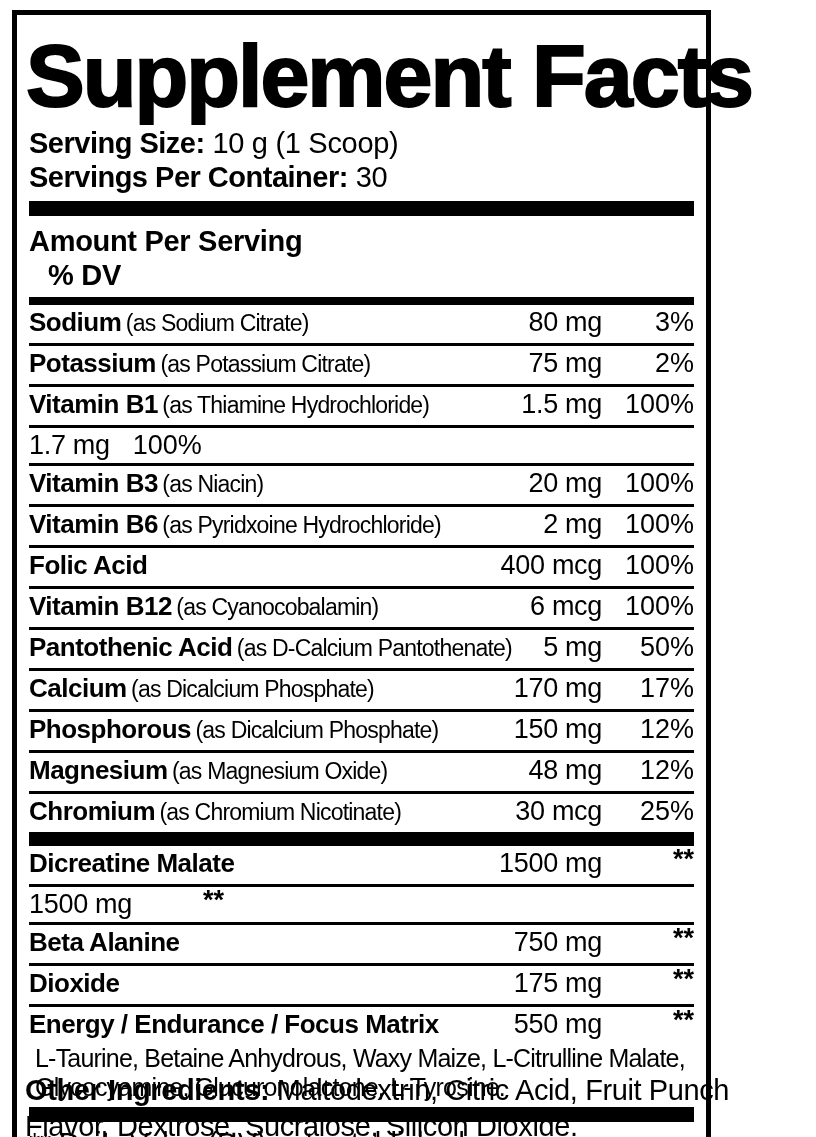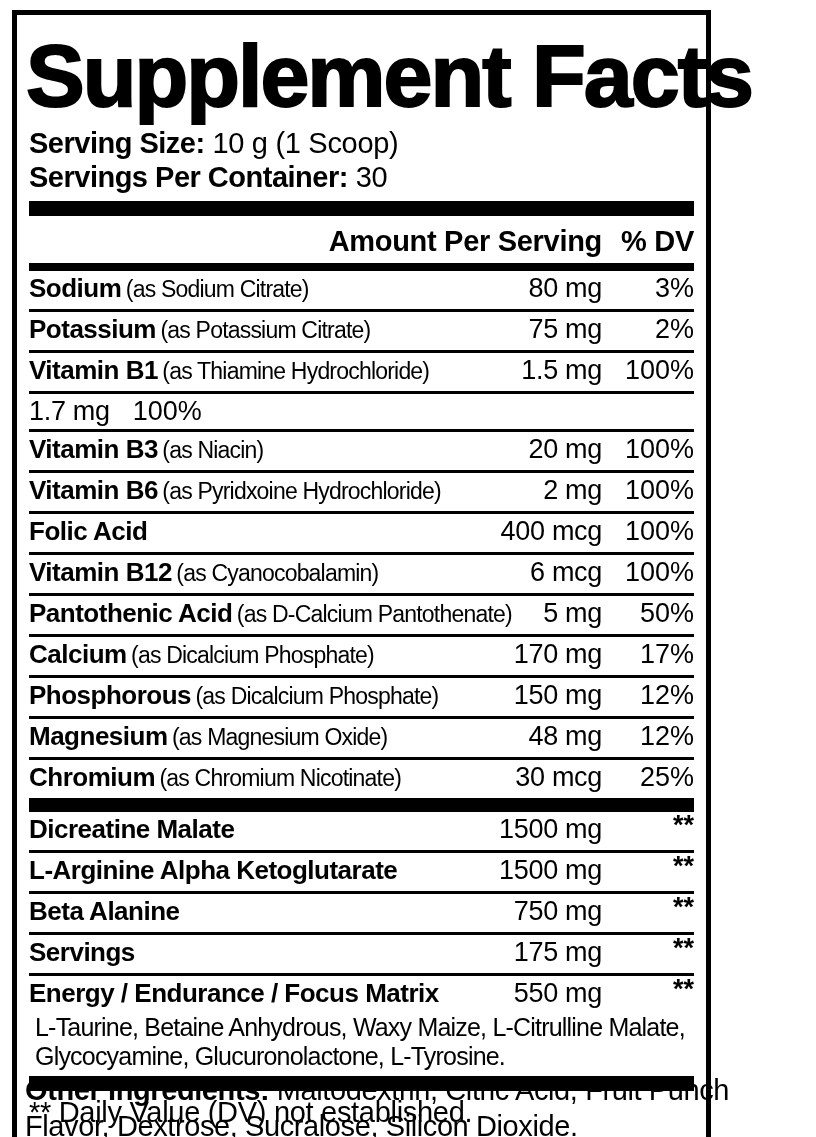--- a/index.html
+++ b/index.html
@@ -23,20 +23,21 @@
   .netweight { position:absolute; left:424px; top:0; }
   .bar { background:#000; }
   .bar1 { height:15px; margin:7px 0 4px; }
   .bar2 { height:8px; margin:2px 0 0; }
   .bar3 { height:14px; }
   .bar4 { height:15px; }
   .col-header {
     display:flex; justify-content:flex-end; align-items:baseline;
     font-weight:bold; font-size:29px; line-height:34px; padding:4px 0 3px;
     letter-spacing:-0.3px;
+    flex-direction:column;
   }
   .hdr-dv { width:92px; text-align:right; }
   .rows-container > .row + .row { border-top:3px solid #000; }
   .row { padding:3px 0; }
   .row-top { display:flex; align-items:baseline; }
   .name-cell { flex:1; line-height:29px; }
   .nname { font-weight:bold; font-size:26px; letter-spacing:-0.5px; }
   .nform { font-size:23px; letter-spacing:-0.8px; }
   .amount { text-align:right; font-size:27px; letter-spacing:-0.3px; white-space:nowrap; line-height:29px; }
   .dv { width:92px; text-align:right; font-size:27px; white-space:nowrap; line-height:29px; }
@@ -228,44 +229,41 @@
         <span class="nname">Dicreatine Malate</span>
       </div>
       <div class="amount">1500 mg</div>
       <div class="dv stars">**</div>
     </div>
 
   </div>
 
   <div class="row">
     <div class="row-top">
-      <div class="name-cell">
-        <span class="nname">L-Arginine Alpha Ketoglutarate</span>
-      </div>
       <div class="amount">1500 mg</div>
       <div class="dv stars">**</div>
     </div>
 
   </div>
 
   <div class="row">
     <div class="row-top">
       <div class="name-cell">
         <span class="nname">Beta Alanine</span>
       </div>
       <div class="amount">750 mg</div>
       <div class="dv stars">**</div>
     </div>
 
   </div>
 
   <div class="row">
     <div class="row-top">
       <div class="name-cell">
-        <span class="nname">Servings</span>
+        <span class="nname">Dioxide</span>
       </div>
       <div class="amount">175 mg</div>
       <div class="dv stars">**</div>
     </div>
 
   </div>
 
   <div class="row">
     <div class="row-top">
       <div class="name-cell">

